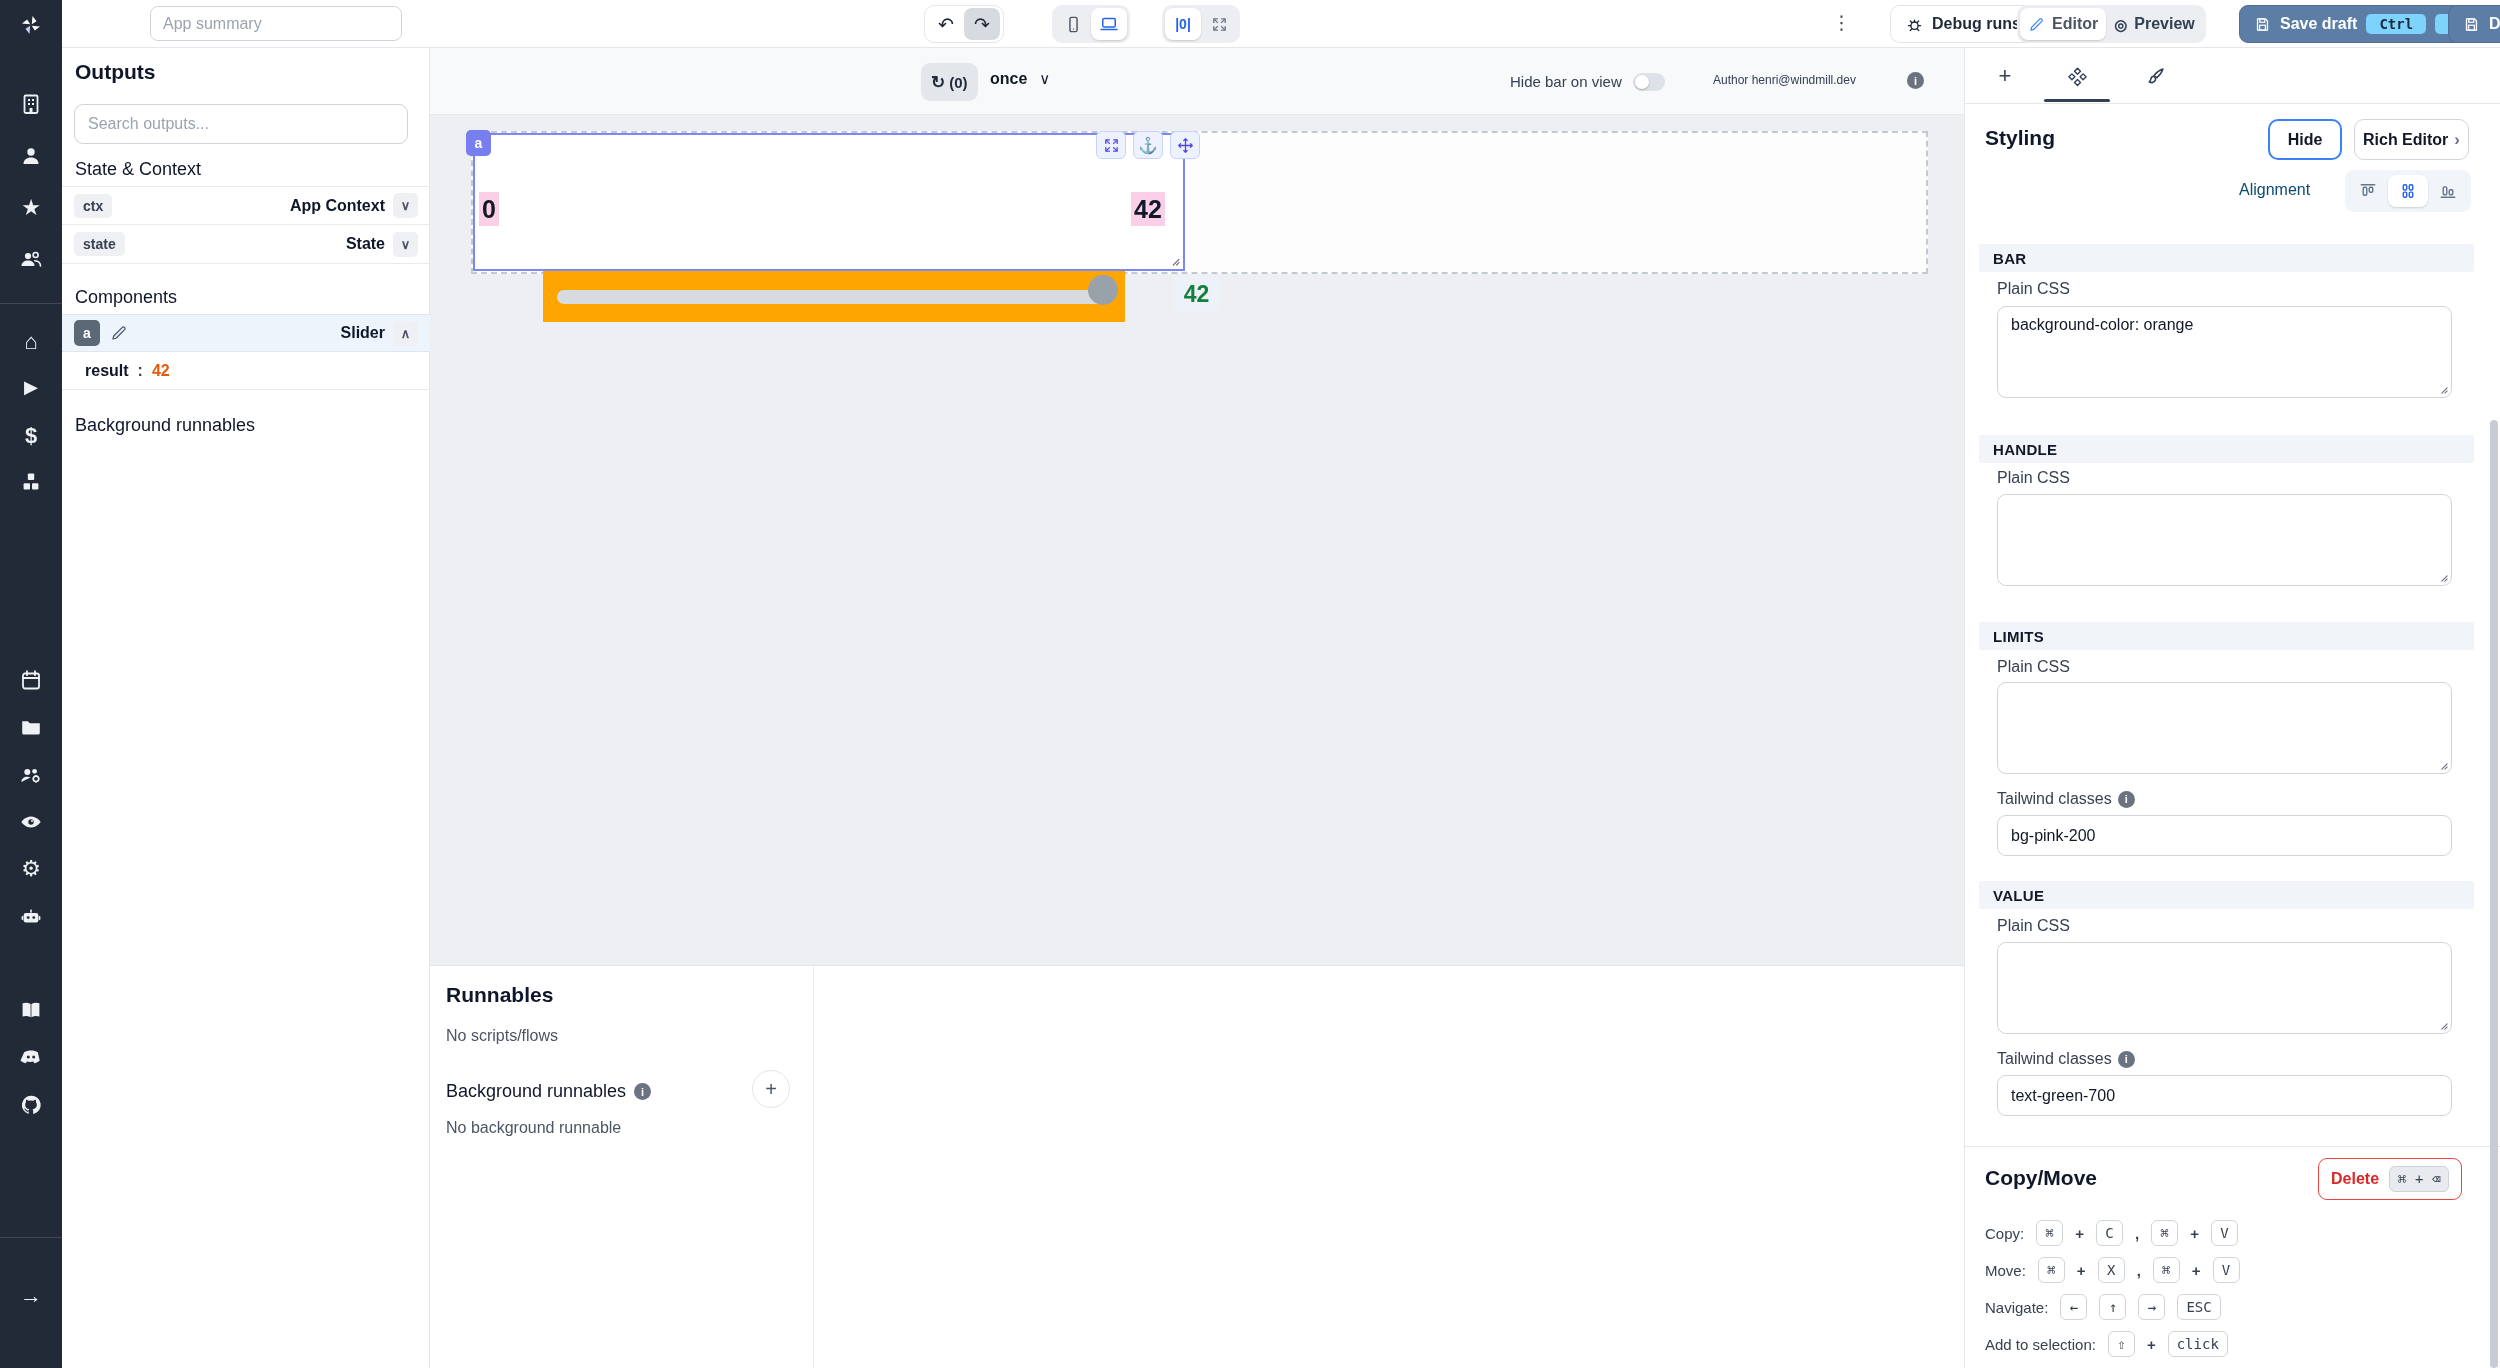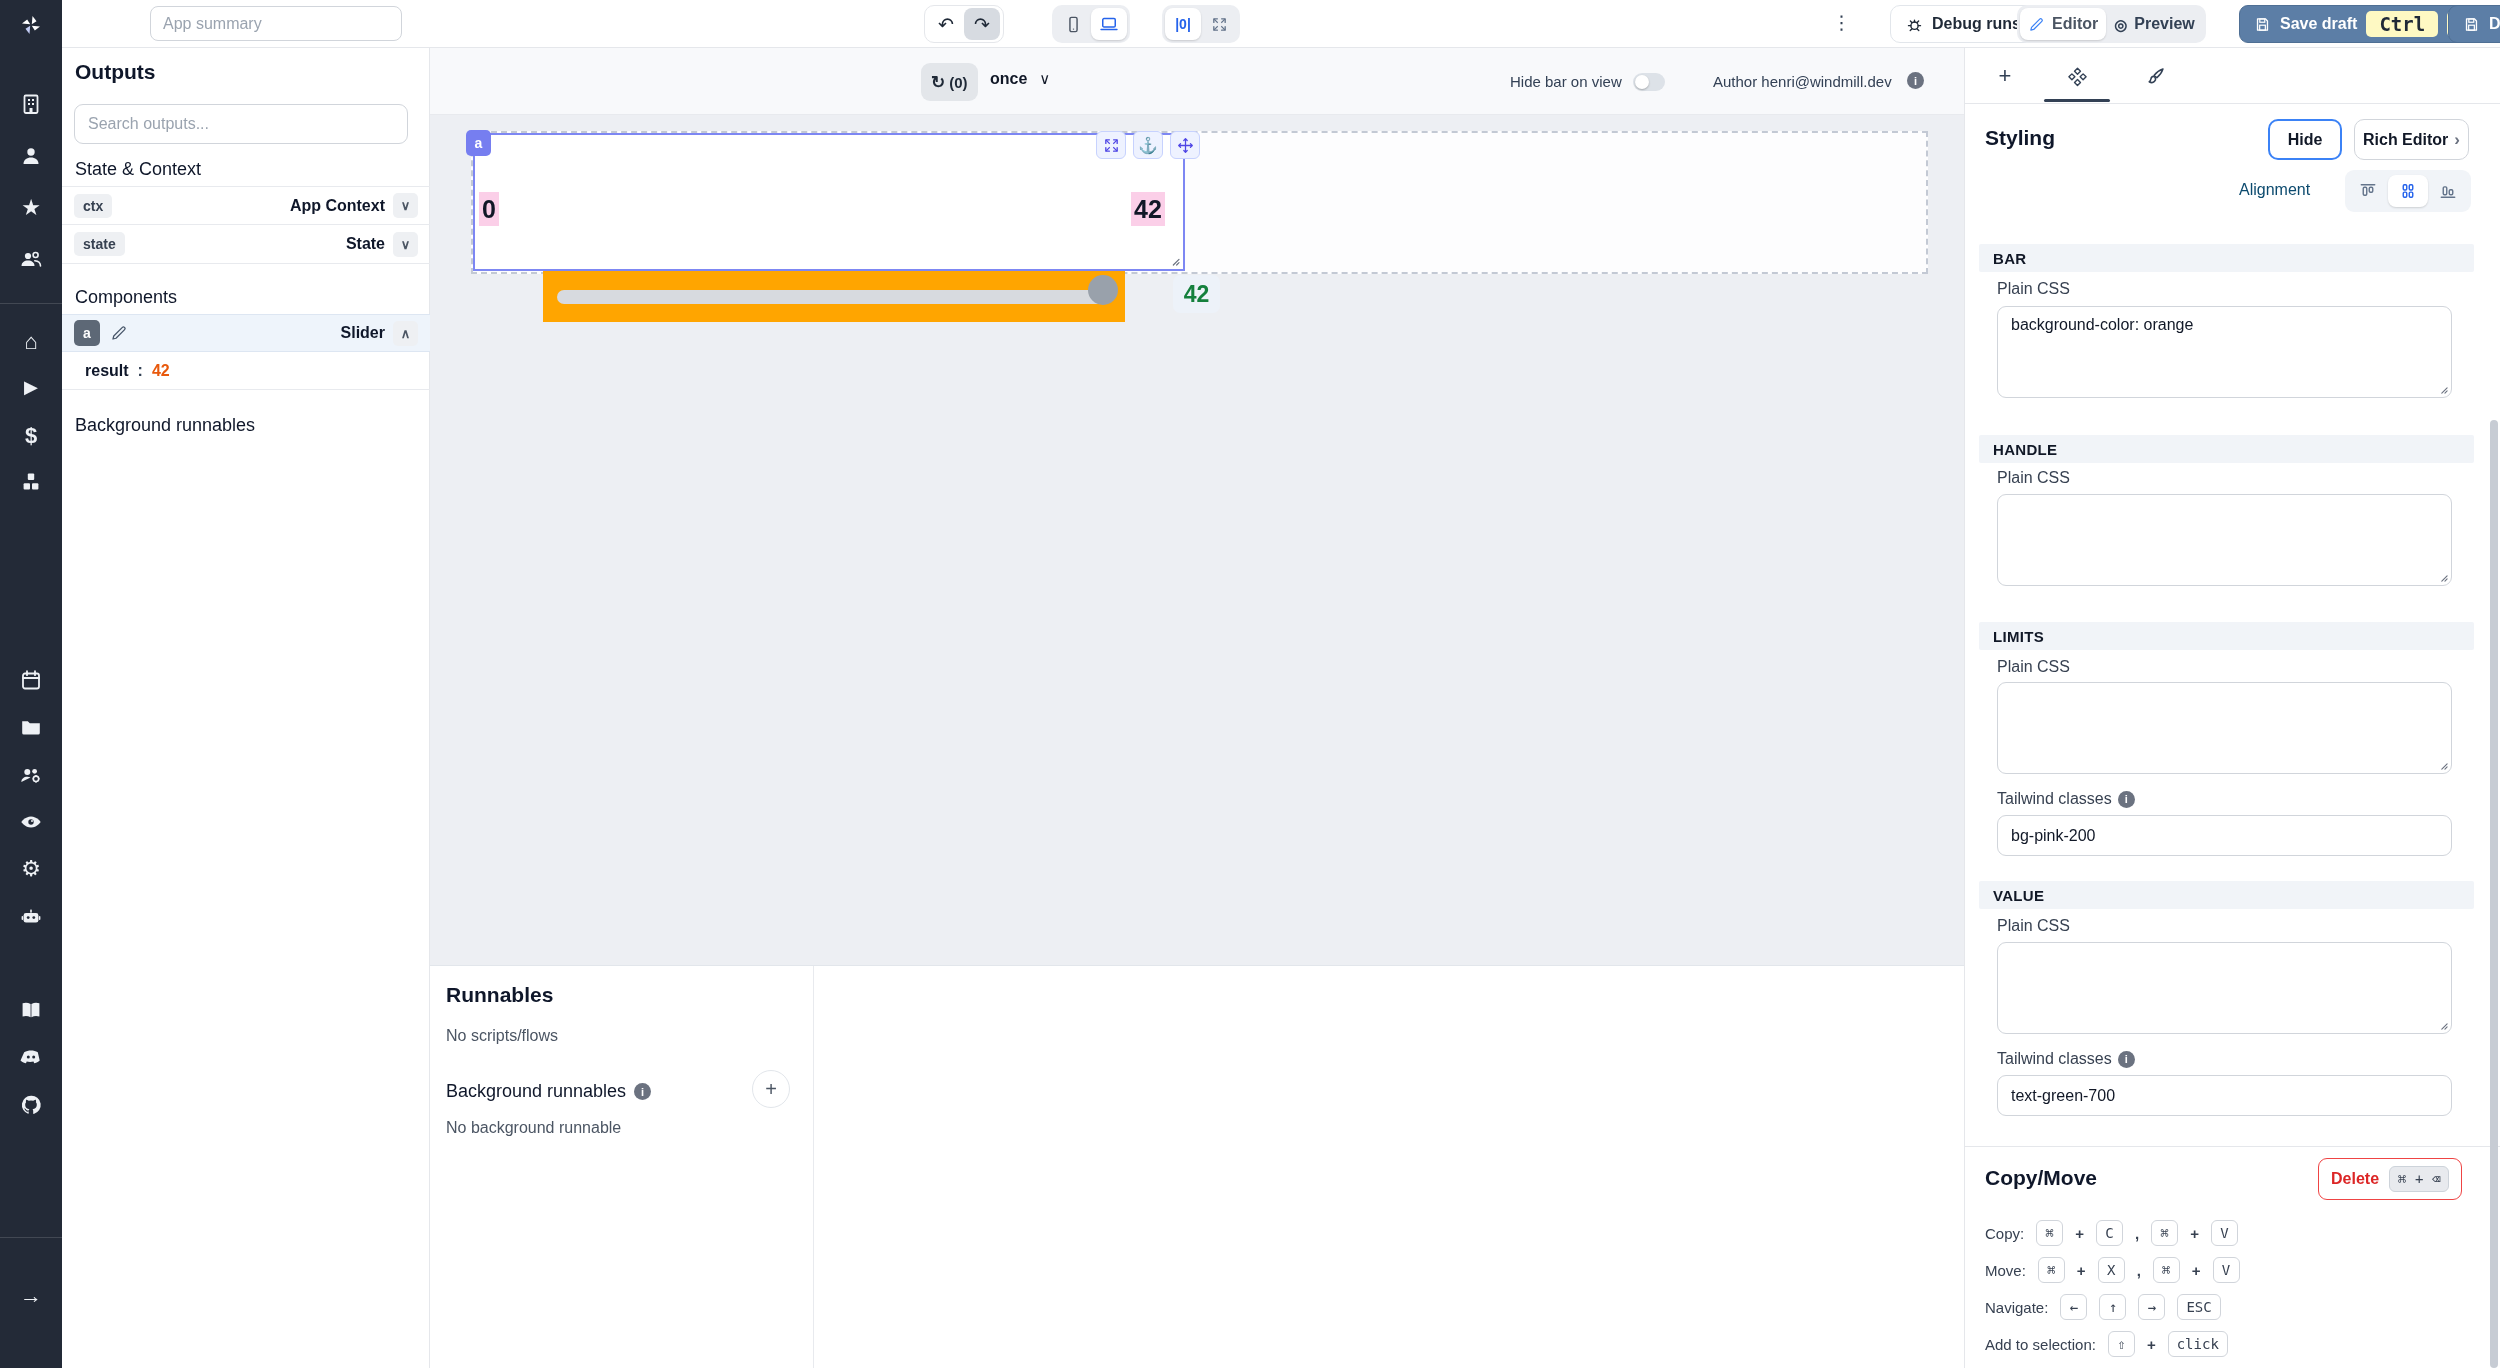--- a/index.html
+++ b/index.html
@@ -28,21 +28,21 @@
   .summary-input::placeholder { color:#9aa3af; }
   .seg { position:absolute; top:5px; height:38px; background:#eceef2; border-radius:10px; display:flex; align-items:center; padding:3px; }
   .seg-cell { height:32px; min-width:36px; display:flex; align-items:center; justify-content:center; border-radius:8px; color:#4b5563; padding:0 8px; }
   .seg-cell.on  { background:#fff; box-shadow:0 1px 2px rgba(0,0,0,.15); }
   .seg-cell.alt { background:#d7dbe1; }
   .glyph { line-height:1; }
   .hbtn { position:absolute; top:5px; height:38px; display:flex; align-items:center; gap:8px; background:#fff;
           border:1px solid #e2e6eb; border-radius:10px; padding:0 14px; font-size:16px; font-weight:700; color:#1f2937; }
   .blue-btn { position:absolute; top:5px; height:38px; display:flex; align-items:center; gap:9px; background:#5c7ea6;
               border-radius:9px; padding:0 14px; font-size:16px; font-weight:700; color:#fff; border:1px solid #4f6f94; }
-  .kchip { background:#fef9c3; color:#1f2937; border-radius:5px; padding:2px 13px; font-size:19px; font-weight:700;
+  .kchip { background:#7dd3fc; color:#1f2937; border-radius:5px; padding:2px 13px; font-size:14px; font-weight:700;
            font-family:"DejaVu Sans Mono",monospace; }
 
   
   .outputs { left:62px; top:48px; width:368px; bottom:0; background:#fff; border-right:1px solid #e5e7eb; z-index:10; }
   .pane-title { font-size:21px; font-weight:700; color:#0f172a; }
   .search-input { position:absolute; left:12px; top:56px; width:334px; height:40px; border:1px solid #d1d5db; border-radius:9px;
                   padding:0 13px; font-size:16px; color:#111827; font-family:"Liberation Sans",sans-serif; }
   .search-input::placeholder { color:#9aa3af; }
   .sub-title { font-size:18px; font-weight:400; color:#0f172a; }
   .orow { position:absolute; left:0; width:368px; height:39px; display:flex; align-items:center; padding:0 12px; border-bottom:1px solid #e8eaee; }
@@ -439,21 +439,21 @@
         <span>(0)</span>
       </div>
       <div class="abs" style="left:560px; top:22px; display:flex; align-items:center; gap:12px">
         <span style="font-size:16px; font-weight:700; color:#111827">once</span>
         <span style="font-size:15px; color:#111827">∨</span>
       </div>
       <div class="abs" style="left:1080px; top:25px; font-size:15px; color:#334155">Hide bar on view</div>
       <div class="toggle" style="left:1203px; top:25px">
           <span class="knob"></span>
         </div>
-      <div class="abs" style="left:1283px; top:25px; font-size:15px; color:#334155">Author henri@windmill.dev</div>
+      <div class="abs" style="left:1283px; top:25px; font-size:12px; color:#334155">Author henri@windmill.dev</div>
       <span class="info-dot" style="position:absolute; left:1477px; top:24px">i</span>
     </div>
 
     <div class="gridrow"></div>
 
     <div class="comp-tag">a</div>
     <div class="mini-btn" style="left:666px">
         <svg class="ic">
           <use href="#sy-expand"></use>
         </svg>

